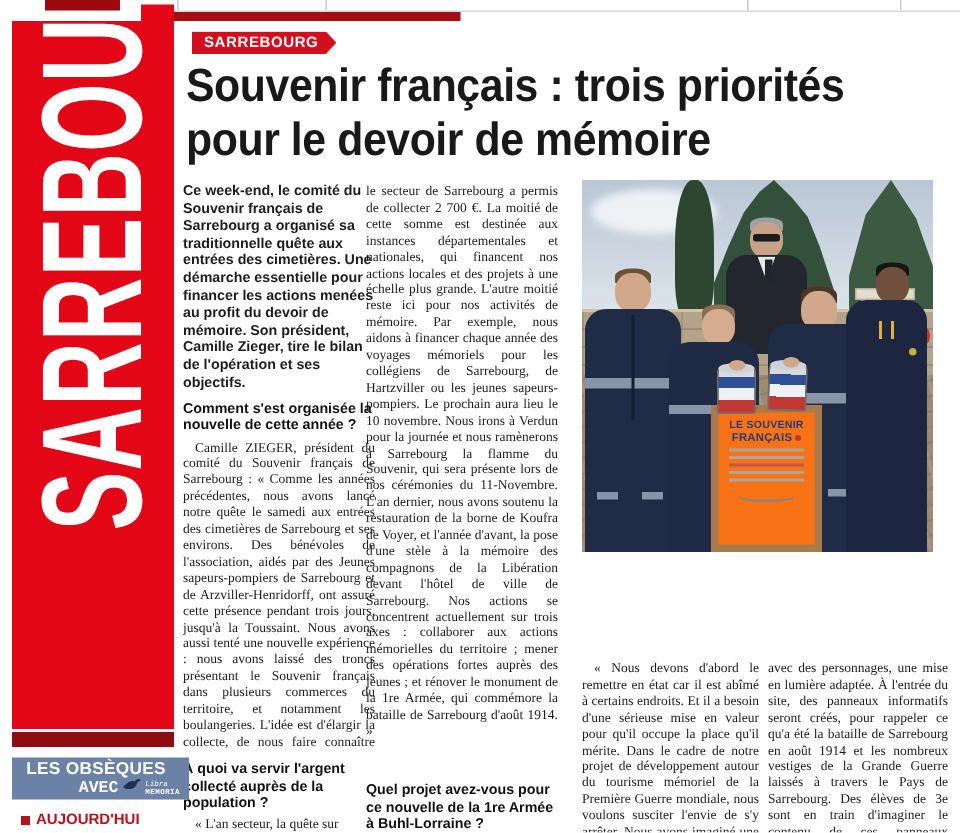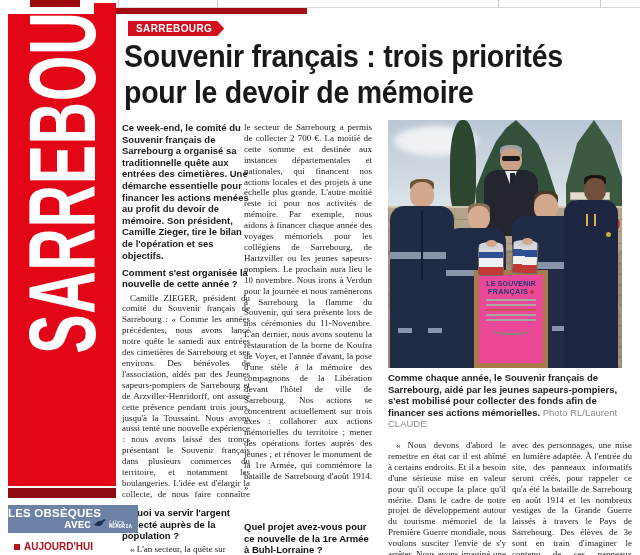--- a/index.html
+++ b/index.html
@@ -59,40 +59,40 @@
   .monu{left:186px;top:80px;width:32px;height:50px;background:#d8d1c2;border:1px solid #b8b0a0;box-sizing:border-box;}
   .roadsign{left:216px;top:96px;width:16px;height:16px;border-radius:50%;background:#fff;border:4px solid #c9342e;box-sizing:border-box;}
   .ground{left:0;top:130px;width:234px;height:118px;background:#9f8a72;
     background-image:repeating-linear-gradient(75deg,rgba(255,255,255,.10) 0 2px,transparent 2px 14px),
                      repeating-linear-gradient(-15deg,rgba(0,0,0,.07) 0 2px,transparent 2px 10px);}
   .hair{border-radius:45% 45% 20% 20%;}
   .head{border-radius:45%;}
   .body-n{border-radius:14px 14px 0 0;}
   .stripe{opacity:.9;background:#93a0b4;}
   .sign{left:86px;top:150px;width:74px;height:98px;background:#a87a4c;padding:5px;box-sizing:border-box;}
-  .sign-paper{width:100%;height:100%;background:#ec4899;text-align:center;overflow:hidden;}
+  .sign-paper{width:100%;height:100%;background:#f97316;text-align:center;overflow:hidden;}
   .sign-t1{font-size:7px;font-weight:bold;color:#273a75;margin-top:5px;letter-spacing:.2px;}
   .sign-t2{font-size:7.5px;font-weight:bold;color:#273a75;letter-spacing:.2px;}
   .sign-dot{display:inline-block;width:4px;height:4px;border-radius:50%;background:#c0392b;margin-left:2px;}
   .sign-line{width:78%;height:2px;background:#a9a89e;margin:3px auto 0;}
   .sign-line.red{background:#c0564e;}
   .sign-script{width:60%;height:7px;margin:5px auto 0;border-bottom:2px solid #8a8578;border-radius:50%;}
   .tin{border-radius:4px 4px 2px 2px;border:1px solid #6f6f6f;box-sizing:border-box;
     background:linear-gradient(180deg,#d8dade 0 22%,#2e4f93 22% 45%,#eef0f2 45% 72%,#c23832 72% 100%);}
   .tin::before{content:"";position:absolute;left:0;top:-3px;width:100%;height:7px;border-radius:50%;background:#cfd3d8;}
   .hand{background:#d2a88c;border-radius:50%;}
 
   
   .caption{left:388px;top:372px;width:238px;font-size:9.5px;line-height:11.5px;color:#222;}
   .caption b{font-weight:bold;}
   .credit{color:#8a8a8a;font-weight:normal;}
 
   
-  .obit-head{left:8px;top:505px;width:130px;height:28px;background:#6b82a6;color:#fff;
-    text-align:left;padding:2px 6px 0 0;box-sizing:border-box;}
+  .obit-head{left:8px;top:505px;width:118px;height:28px;background:#6b82a6;color:#fff;
+    text-align:center;padding:2px 6px 0 0;box-sizing:border-box;}
   .obit-l1{font-size:11.5px;font-weight:bold;letter-spacing:.2px;line-height:12px;}
   .obit-l2{font-size:11px;font-weight:bold;line-height:12px;display:flex;justify-content:flex-end;align-items:center;gap:3px;font-family:Liberation Mono, monospace;}
   .brand{display:inline-flex;flex-direction:column;align-items:flex-start;line-height:4.5px;}
   .brand .b1{font-size:5px;font-style:italic;font-weight:normal;}
   .brand .b2{font-size:5px;font-weight:bold;letter-spacing:.3px;}
   .bird{display:inline-block;}
   .obit-item{left:14px;top:541px;width:112px;font-size:10px;font-weight:bold;color:#b5121b;display:flex;align-items:center;gap:4px;}
   .sq{display:inline-block;width:6px;height:6px;background:#b5121b;}
 </style>
 </head>
@@ -191,24 +191,20 @@
         <div class="sign-script"></div>
       </div>
     </div>
 
     <div class="abs tin" style="left:90px;top:124px;width:26px;height:32px;"></div>
     <div class="abs tin" style="left:124px;top:122px;width:26px;height:32px;transform:rotate(2deg);"></div>
     <div class="abs hand" style="left:98px;top:120px;width:11px;height:7px;"></div>
     <div class="abs hand" style="left:134px;top:118px;width:11px;height:7px;"></div>
   </div>
 
-  <div class="abs caption">
-    <b>Comme chaque année, le Souvenir français de Sarrebourg, aidé par les jeunes sapeurs-pompiers, s'est mobilisé pour collecter des fonds afin de financer ses actions mémorielles.</b>
-    <span class="credit">Photo RL/Laurent CLAUDE</span>
-  </div>
 
   <div class="abs col3">
     <div class="answer indent" style="margin-top:0;">« Nous devons d'abord le remettre en état car il est abîmé à certains endroits. Et il a besoin d'une sérieuse mise en valeur pour qu'il occupe la place qu'il mérite. Dans le cadre de notre projet de développement autour du tourisme mémoriel de la Première Guerre mondiale, nous voulons susciter l'envie de s'y arrêter. Nous avons imaginé une mise en scène</div>
   </div>
   <div class="abs col4">
     <div class="answer" style="margin-top:0;">avec des personnages, une mise en lumière adaptée. À l'entrée du site, des panneaux informatifs seront créés, pour rappeler ce qu'a été la bataille de Sarrebourg en août 1914 et les nombreux vestiges de la Grande Guerre laissés à travers le Pays de Sarrebourg. Des élèves de 3e sont en train d'imaginer le contenu de ces panneaux informatifs. »</div>
   </div>
 
   <div class="abs obit-head">
     <div class="obit-l1">LES OBSÈQUES</div>

